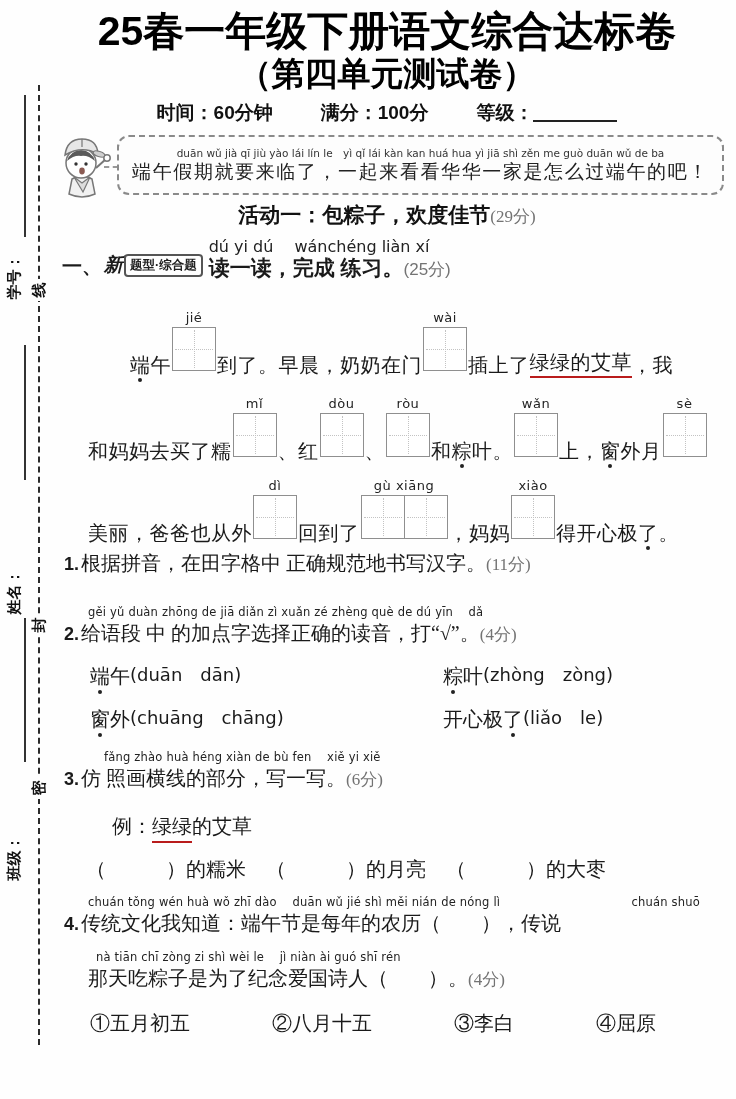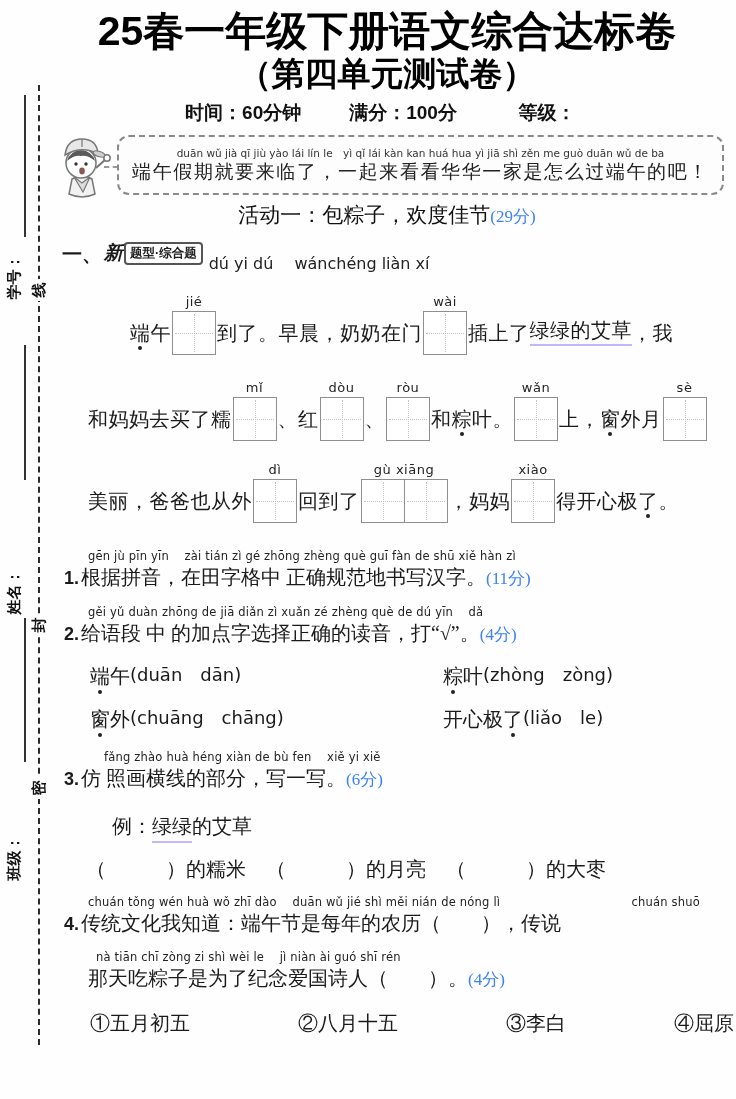--- a/index.html
+++ b/index.html
@@ -8,77 +8,77 @@
   .abs{position:absolute;}
   .pinyin{font-family:"DejaVu Sans","Liberation Sans",sans-serif;color:#222;}
 
   
   .title1{left:38px;right:0;top:8px;text-align:center;font-family:"Liberation Sans","DejaVu Sans",sans-serif;
           font-weight:900;font-size:41px;line-height:46px;color:#000;letter-spacing:0;}
   .title2{left:38px;right:0;top:54px;text-align:center;font-family:"Liberation Sans","DejaVu Sans",sans-serif;
           font-weight:900;font-size:33px;line-height:40px;color:#000;}
   .info-row{left:38px;right:0;top:100px;display:flex;justify-content:center;gap:48px;
             font-family:"Liberation Sans","DejaVu Sans",sans-serif;font-weight:700;font-size:19px;color:#111;}
-  .grade-wrap{display:flex;align-items:center;flex-direction:column;}
+  .grade-wrap{display:flex;align-items:flex-start;}
   .grade-line{display:inline-block;width:84px;border-bottom:2px solid #222;height:20px;}
 
   
   .seal-dash{left:38px;top:85px;height:960px;width:0;border-left:2px dashed #2b2b2b;}
   .seal-blank{left:24px;width:2px;background:#333;}
   .seal-label{width:90px;height:18px;transform:rotate(-90deg);text-align:center;
               font-family:"Liberation Sans","DejaVu Sans",sans-serif;font-weight:700;font-size:15px;color:#111;white-space:nowrap;}
   .seal-char{width:22px;height:22px;line-height:22px;text-align:center;background:#fefefe;
              font-weight:700;font-size:15px;transform:rotate(-90deg);color:#111;}
 
   
   .bubble{left:117px;top:135px;width:603px;height:56px;border:2px dashed #8a8a8a;border-radius:12px;
           display:flex;flex-direction:column;justify-content:center;align-items:center;background:#fdfdfd;}
   .bubble-py{font-size:10.5px;line-height:13px;white-space:nowrap;color:#333;}
   .bubble-tx{font-size:19px;line-height:24px;letter-spacing:1.6px;white-space:nowrap;color:#222;}
   .bubble-tail{left:104px;top:166px;width:14px;border-top:2px dashed #999;}
 
   
   .activity{left:38px;right:0;top:201px;text-align:center;font-size:21px;}
-  .activity .t{font-family:"Liberation Sans","DejaVu Sans",sans-serif;font-weight:400;color:#111;}
-  .pts{font-size:17px;color:#3b82f6;font-weight:400;}
+  .activity .t{font-family:"Liberation Sans","DejaVu Sans",sans-serif;font-weight:700;color:#111;}
+  .pts{font-size:17px;color:#737373;font-weight:400;}
 
   
   .sec1{left:62px;top:240px;display:flex;align-items:flex-end;}
   .sec1-num{font-family:"Liberation Sans","DejaVu Sans",sans-serif;font-weight:700;font-size:20px;margin-bottom:3px;}
   .badge{display:flex;align-items:center;margin:0 6px 5px 2px;}
   .badge-new{font-style:italic;font-weight:800;font-size:19px;font-family:"Liberation Sans",sans-serif;margin-right:1px;}
   .badge-box{border:2px solid #555;border-radius:4px;font-size:12.5px;font-weight:700;
              font-family:"Liberation Sans",sans-serif;padding:1px 4px;color:#222;}
   .stack .py{font-size:16px;line-height:14px;}
   .stack .ln{font-family:"Liberation Sans","DejaVu Sans",sans-serif;font-weight:700;font-size:21px;line-height:27px;}
 
   
   .p-row{display:flex;align-items:flex-end;font-size:20px;letter-spacing:0.5px;white-space:nowrap;}
   .p-row .seg{margin-bottom:9px;line-height:26px;}
   .seg{position:relative;}
   .dotted::after{content:'';position:absolute;left:50%;transform:translateX(-50%);bottom:-4px;
                  width:4px;height:4px;border-radius:50%;background:#222;}
-  .underlined{border-bottom:2px solid #c4b5fd;padding-bottom:1px;}
+  .underlined{border-bottom:2px solid #b91c1c;padding-bottom:1px;}
   .latin{font-family:"DejaVu Sans","Liberation Sans",sans-serif;font-size:18px;letter-spacing:0;}
-  .tz-wrap{display:inline-flex;flex-direction:column;align-items:center;margin:0 1px;}
+  .tz-wrap{display:inline-flex;flex-direction:column;align-items:center;margin:16px 1px;}
   .tz-pinyin{height:17px;line-height:16px;font-size:13px;font-family:"DejaVu Sans","Liberation Sans",sans-serif;color:#222;white-space:nowrap;}
   .tz-boxes{display:flex;}
   .tz-box{display:block;width:44px;height:44px;border:1px solid #8f8f8f;position:relative;background:#fff;box-sizing:border-box;}
   .tz-box::before{content:'';position:absolute;left:50%;top:2px;bottom:2px;border-left:1px dotted #c3c3c3;}
   .tz-box::after{content:'';position:absolute;top:50%;left:2px;right:2px;border-top:1px dotted #c3c3c3;}
   .tz-box + .tz-box{margin-left:-1px;}
 
   
   .q-block{left:64px;}
   .q-py{font-size:11.5px;line-height:14px;white-space:nowrap;letter-spacing:0.2px;}
   .q-line{display:flex;align-items:baseline;font-size:20px;white-space:nowrap;line-height:28px;}
   .q-num{font-family:"Liberation Sans","DejaVu Sans",sans-serif;font-weight:700;font-size:18px;margin-right:2px;}
   .opt-row{display:flex;font-size:20px;}
   .py-between{display:flex;justify-content:space-between;width:612px;}
-  .choices{display:flex;gap:108px;font-size:20px;}
+  .choices{display:flex;gap:82px;font-size:20px;}
 </style>
 </head>
 <body>
 
 <div class="abs seal-dash"></div>
 <div class="abs seal-blank" style="top:95px;height:142px;"></div>
 <div class="abs seal-blank" style="top:345px;height:135px;"></div>
 <div class="abs seal-blank" style="top:618px;height:144px;"></div>
 <div class="abs seal-label" style="left:-31px;top:268px;">学号：</div>
 <div class="abs seal-label" style="left:-31px;top:583px;">姓名：</div>
@@ -123,20 +123,21 @@
 </div>
 
 <div class="abs sec1">
   <span class="sec1-num">一、</span>
   <span class="badge">
     <span class="badge-new">新</span>
     <span class="badge-box">题型·综合题</span>
   </span>
   <span class="stack">
     <div class="py pinyin">dú yi dú　 wánchéng liàn xí</div>
+    <div class="ln"><span>读一读，完成 练习。</span><span class="pts">(25分)</span></div>
   </span>
 </div>
 
 <div class="abs p-row" style="left:130px;top:294px;">
     <span class="seg dotted">端</span>
     <span class="seg">午</span>
     <span class="tz-wrap">
       <span class="tz-pinyin">jié</span>
       <span class="tz-boxes">
         <span class="tz-box"></span>
@@ -216,21 +217,20 @@
       <span class="tz-boxes">
         <span class="tz-box"></span>
       </span>
     </span>
     <span class="seg">得开心极</span>
     <span class="seg dotted">了</span>
     <span class="seg">。</span>
   </div>
 
 <div class="abs q-block" style="top:549px;">
-  <div class="q-py pinyin" style="margin-left:24px;">gēn jù pīn yīn　 zài tián zì gé zhōng zhèng què guī fàn de shū xiě hàn zì</div>
   <div class="q-line">
     <span class="q-num">1.</span>
     <span>根据拼音，在田字格中 正确规范地书写汉字。</span>
       <span class="pts">(11分)</span>
   </div>
 </div>
 
 <div class="abs q-block" style="top:605px;">
   <div class="q-py pinyin" style="margin-left:24px;">gěi yǔ duàn zhōng de jiā diǎn zì xuǎn zé zhèng què de dú yīn　 dǎ</div>
   <div class="q-line">

